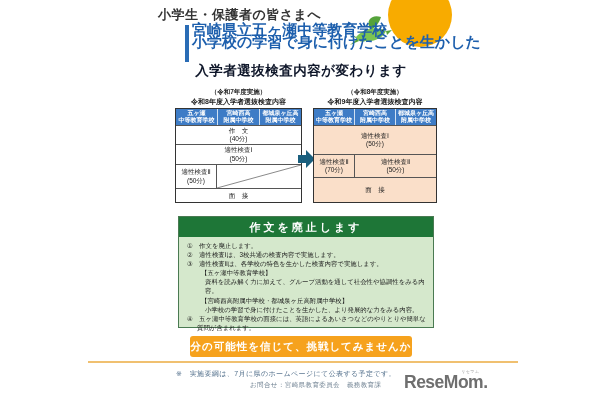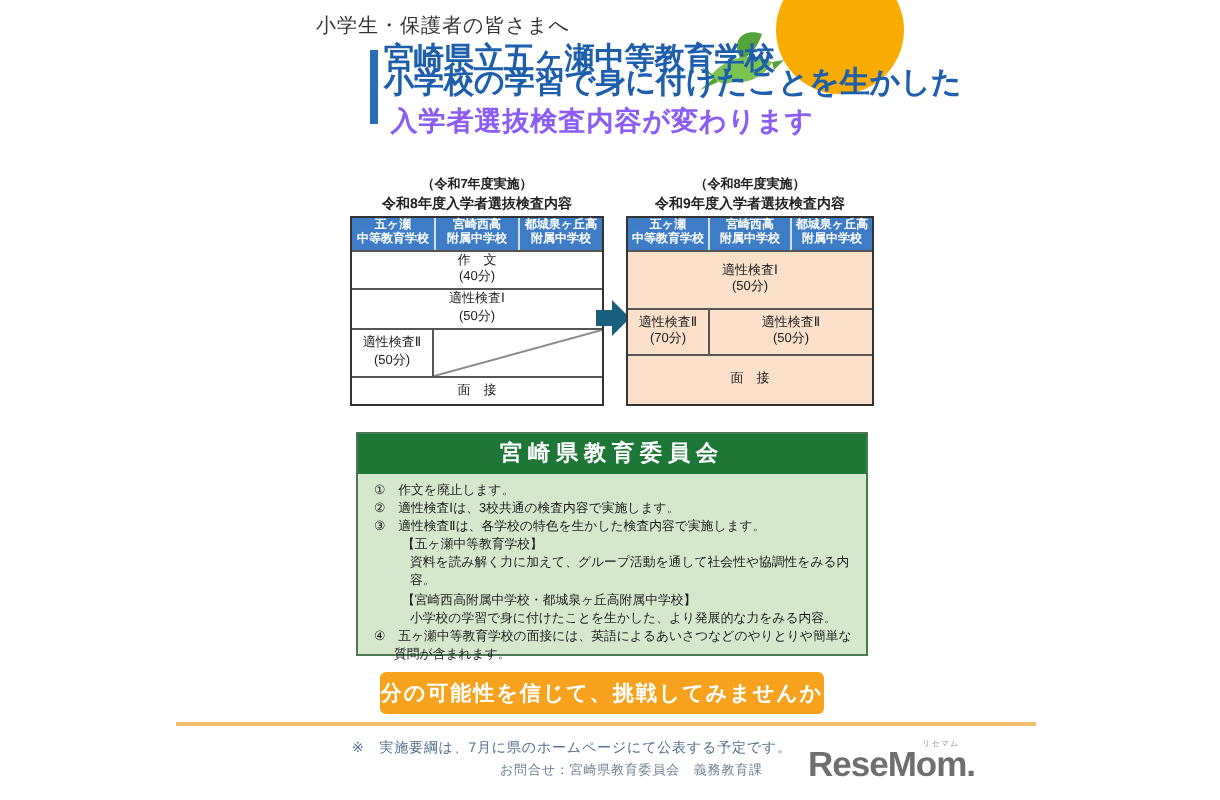--- a/index.html
+++ b/index.html
@@ -3,27 +3,27 @@
 <meta charset="utf-8">
 <style>
   html,body{margin:0;padding:0;background:#ffffff;}
   body{width:610px;height:400px;overflow:hidden;
        font-family:"Liberation Sans","DejaVu Sans",sans-serif;}
   #canvas{position:relative;width:610px;height:400px;background:#fff;}
 
   .abs{position:absolute;}
 
   
-  .audience{left:158px;top:6px;font-size:10px;font-weight:normal;color:#333;letter-spacing:.5px;text-align:right;}
+  .audience{left:158px;top:6px;font-size:13px;font-weight:bold;color:#333;letter-spacing:.5px;text-align:right;}
   .accent-bar{left:185px;top:25px;width:4px;height:37px;background:#2a6cb5;}
   .schools{left:192px;top:24px;font-size:15px;font-weight:bold;color:#1d5fad;line-height:12.4px;white-space:nowrap;}
   .sun{left:388px;top:-17px;width:64px;height:64px;border-radius:50%;background:#f8ab00;}
   .bird{left:349px;top:14px;}
-  .headline{left:140px;top:52px;width:322px;text-align:center;font-size:13.5px;font-weight:bold;
-            color:#8b5cf6;letter-spacing:.5px;white-space:nowrap;}
+  .headline{left:140px;top:62px;width:322px;text-align:center;font-size:13.5px;font-weight:bold;
+            color:#0f172a;letter-spacing:.5px;white-space:nowrap;}
 
   
   .cap{position:absolute;text-align:center;color:#222;font-weight:bold;white-space:nowrap;}
   .cap1{font-size:6.5px;}
   .cap2{font-size:7px;}
 
   
   .xtable{position:absolute;border:1.5px solid #333;box-sizing:border-box;background:#fff;}
   .xtable .thead{display:flex;background:#3e7cc6;color:#fff;}
   .xtable .th{flex:1;text-align:center;font-size:6px;line-height:7.2px;font-weight:bold;
@@ -176,21 +176,21 @@
           <div>(50分)</div>
         </div>
       </div>
     </div>
     <div class="trow" style="height:25px;">
       <div>面　接</div>
     </div>
   </div>
 
   <div class="abs points">
-    <div class="ph">宮崎県教育委員会</div>
+    <div class="ph">作文を廃止します</div>
     <div class="pb">
       <div class="pline">①　作文を廃止します。</div>
       <div class="pline">②　適性検査Ⅰは、3校共通の検査内容で実施します。</div>
       <div class="pline">③　適性検査Ⅱは、各学校の特色を生かした検査内容で実施します。</div>
       <div class="pline bracket">【五ヶ瀬中等教育学校】</div>
       <div class="pline desc">資料を読み解く力に加えて、グループ活動を通して社会性や協調性をみる内容。</div>
       <div class="pline bracket">【宮崎西高附属中学校・都城泉ヶ丘高附属中学校】</div>
       <div class="pline desc">小学校の学習で身に付けたことを生かした、より発展的な力をみる内容。</div>
       <div class="pline">④　五ヶ瀬中等教育学校の面接には、英語によるあいさつなどのやりとりや簡単な質問が含まれます。</div>
     </div>

